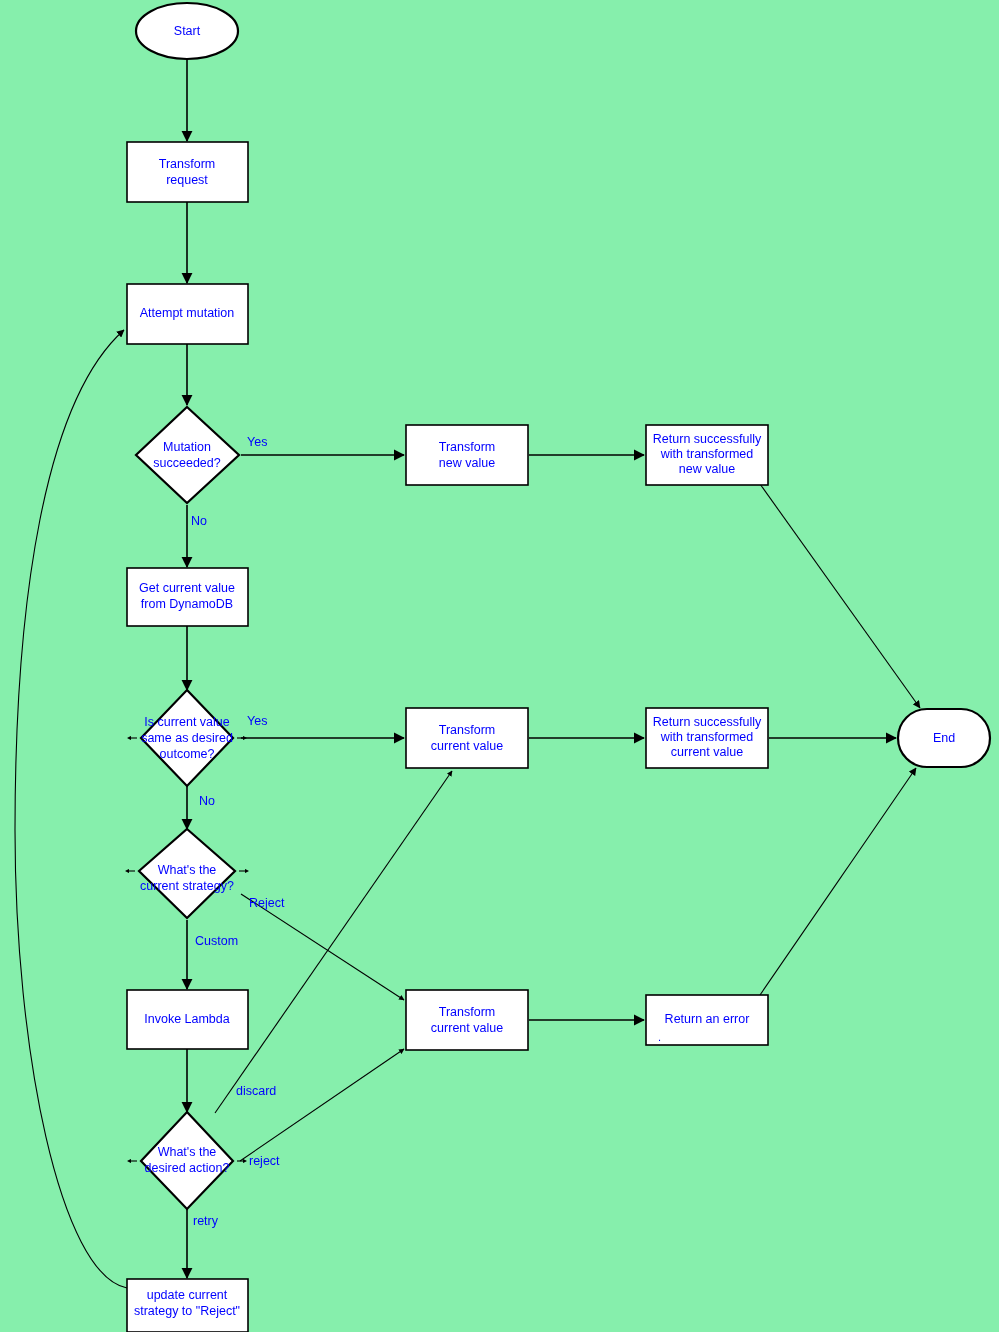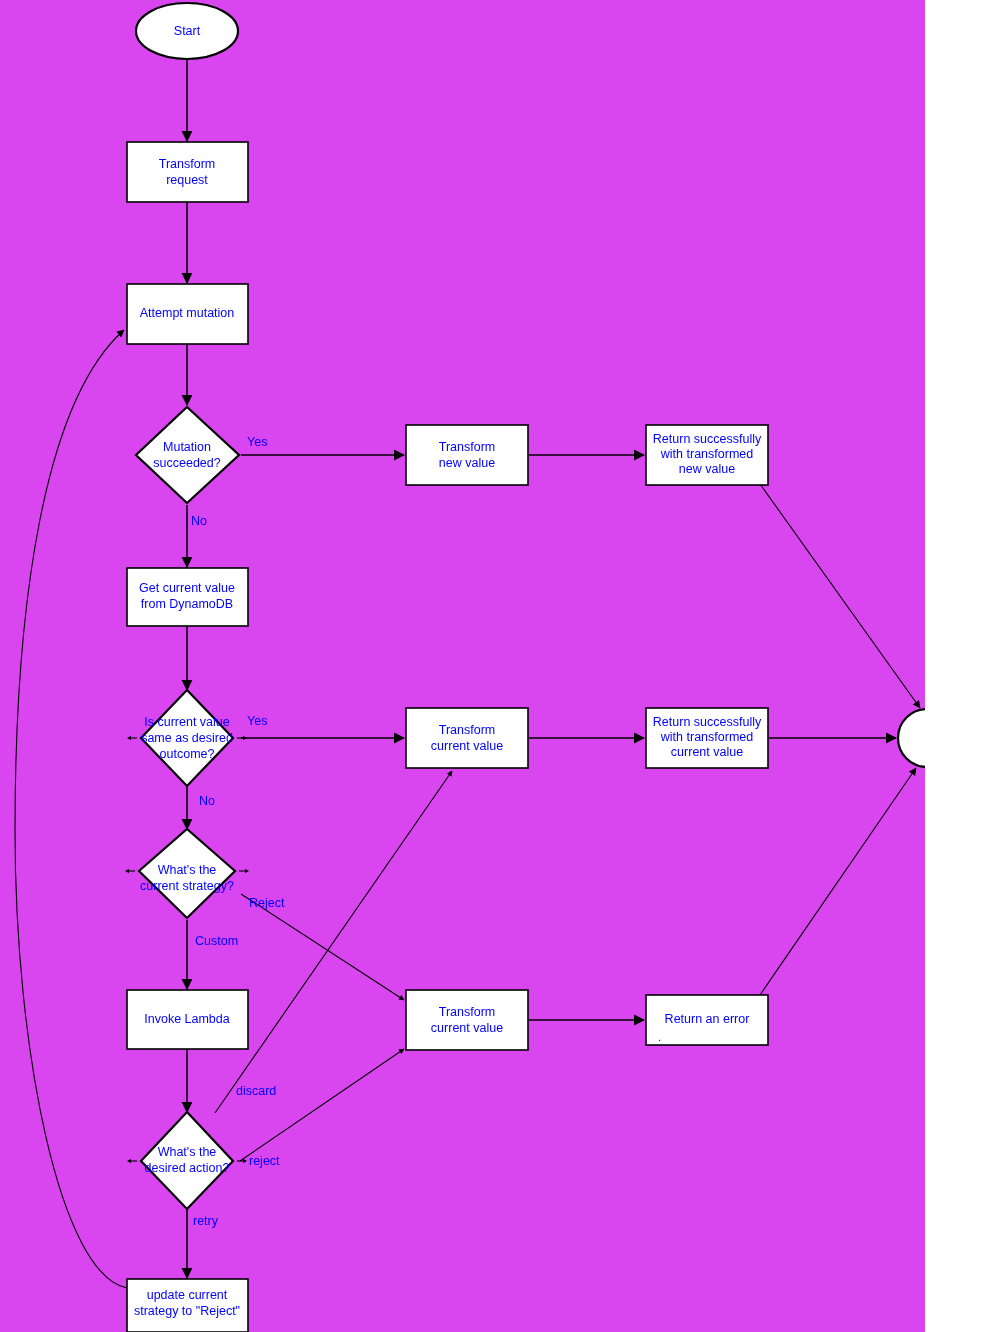--- a/index.html
+++ b/index.html
@@ -2,23 +2,23 @@
 <html><head>
 <meta charset="utf-8">
 <style>
   html, body {
     margin: 0;
     padding: 0;
     background: #ffffff;
   }
   #canvas-wrap {
     position: relative;
-    width: 925px;
+    width: 999px;
     height: 1332px;
-    background: #d946ef;
+    background: #86efac;
     overflow: hidden;
   }
   svg#flowchart {
     display: block;
     width: 999px;
     height: 1332px;
     font-family: "Liberation Sans", sans-serif;
   }
   .node-shape {
     fill: #ffffff;

